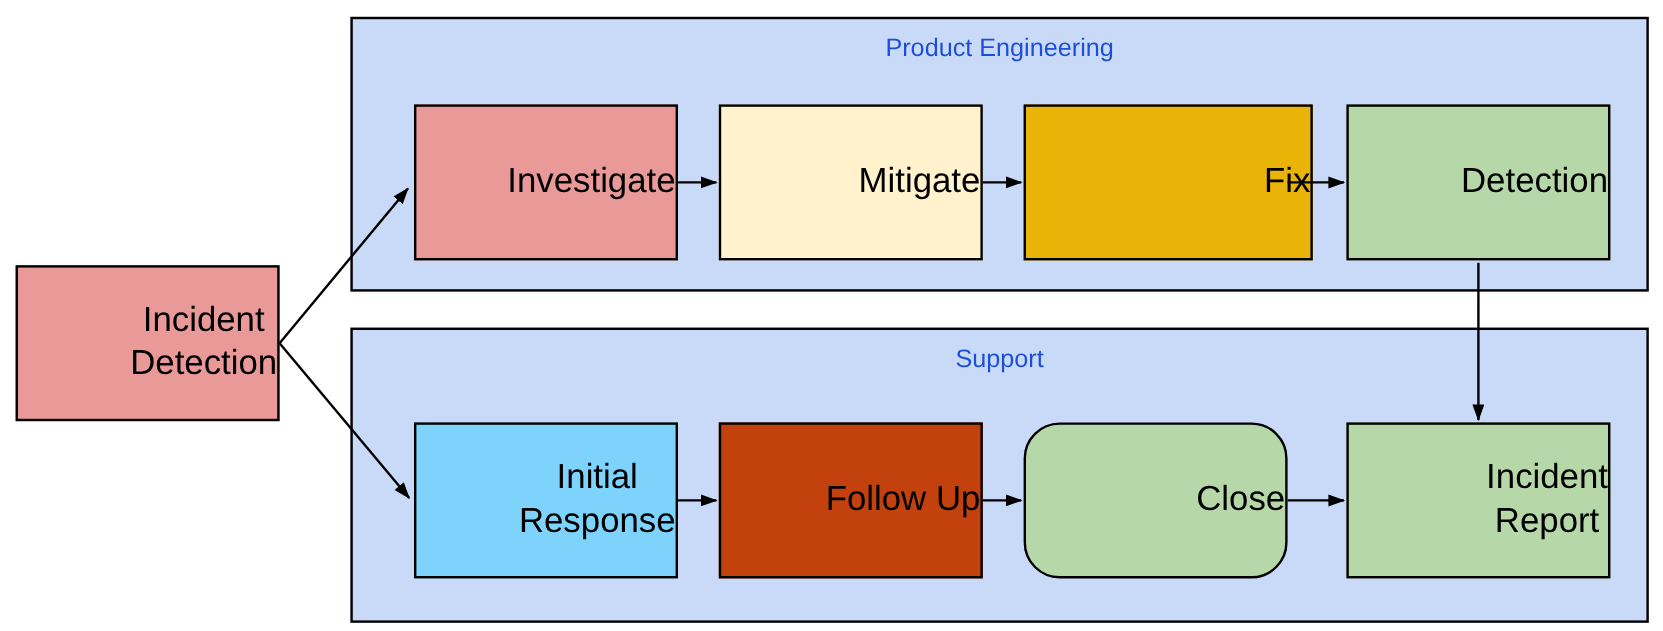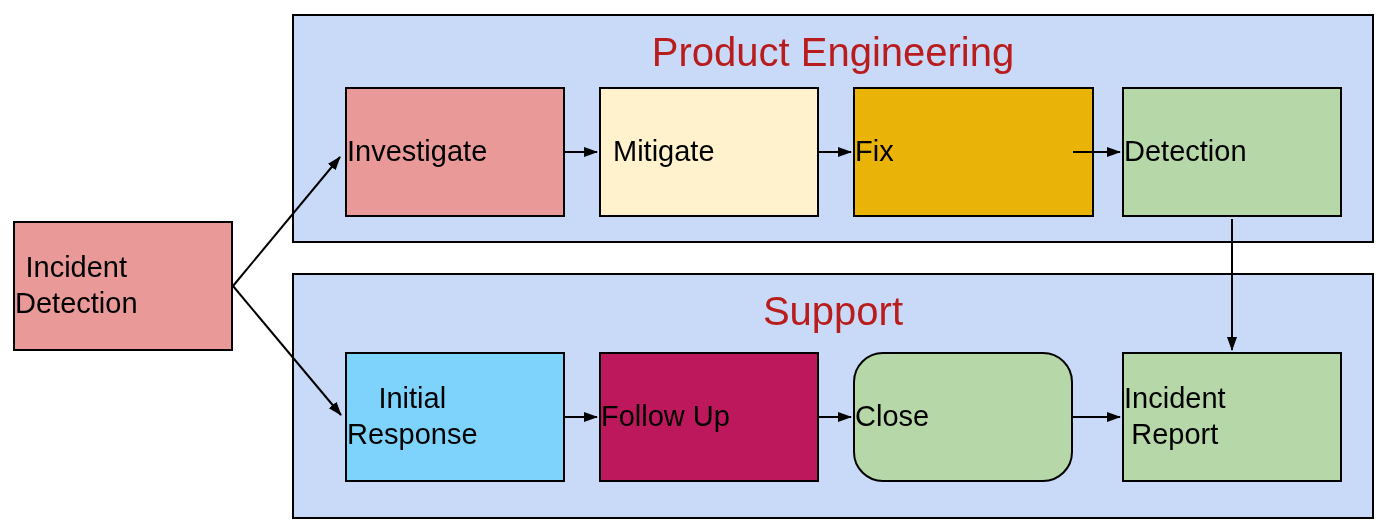--- a/index.html
+++ b/index.html
@@ -26,32 +26,32 @@
     z-index: 3;
   }
   .lane {
     position: absolute;
     box-sizing: border-box;
     border: 2px solid #000000;
     z-index: 1;
   }
   .lane-title {
     text-align: center;
-    font-size: 40px;
+    font-size: 21px;
     line-height: 1.15;
     padding-top: 13px;
-    color: #b91c1c;
+    color: #1d4ed8;
   }
   .node {
     position: absolute;
     box-sizing: border-box;
     border: 2px solid #000000;
     display: flex;
     align-items: center;
-    justify-content: flex-start;
+    justify-content: flex-end;
     z-index: 2;
   }
   .node-label {
     font-size: 29px;
     line-height: 1.24;
     text-align: center;
     white-space: pre-line;
     color: #000000;
   }
 </style>
@@ -87,21 +87,21 @@
 
   <div class="node" style="left: 1122px; top: 87px; width: 220px; height: 130px; background-color: rgb(182, 215, 168);">
     <span class="node-label">Detection</span>
   </div>
 
   <div class="node" style="left: 345px; top: 352px; width: 220px; height: 130px; background-color: #7dd3fc;">
     <span class="node-label">Initial
 Response</span>
   </div>
 
-  <div class="node" style="left: 599px; top: 352px; width: 220px; height: 130px; background-color: #be185d;">
+  <div class="node" style="left: 599px; top: 352px; width: 220px; height: 130px; background-color: #c2410c;">
     <span class="node-label">Follow Up</span>
   </div>
 
   <div class="node" style="left: 853px; top: 352px; width: 220px; height: 130px; background-color: rgb(182, 215, 168); border-radius: 30px;">
     <span class="node-label">Close</span>
   </div>
 
   <div class="node" style="left: 1122px; top: 352px; width: 220px; height: 130px; background-color: rgb(182, 215, 168);">
     <span class="node-label">Incident
 Report</span>

